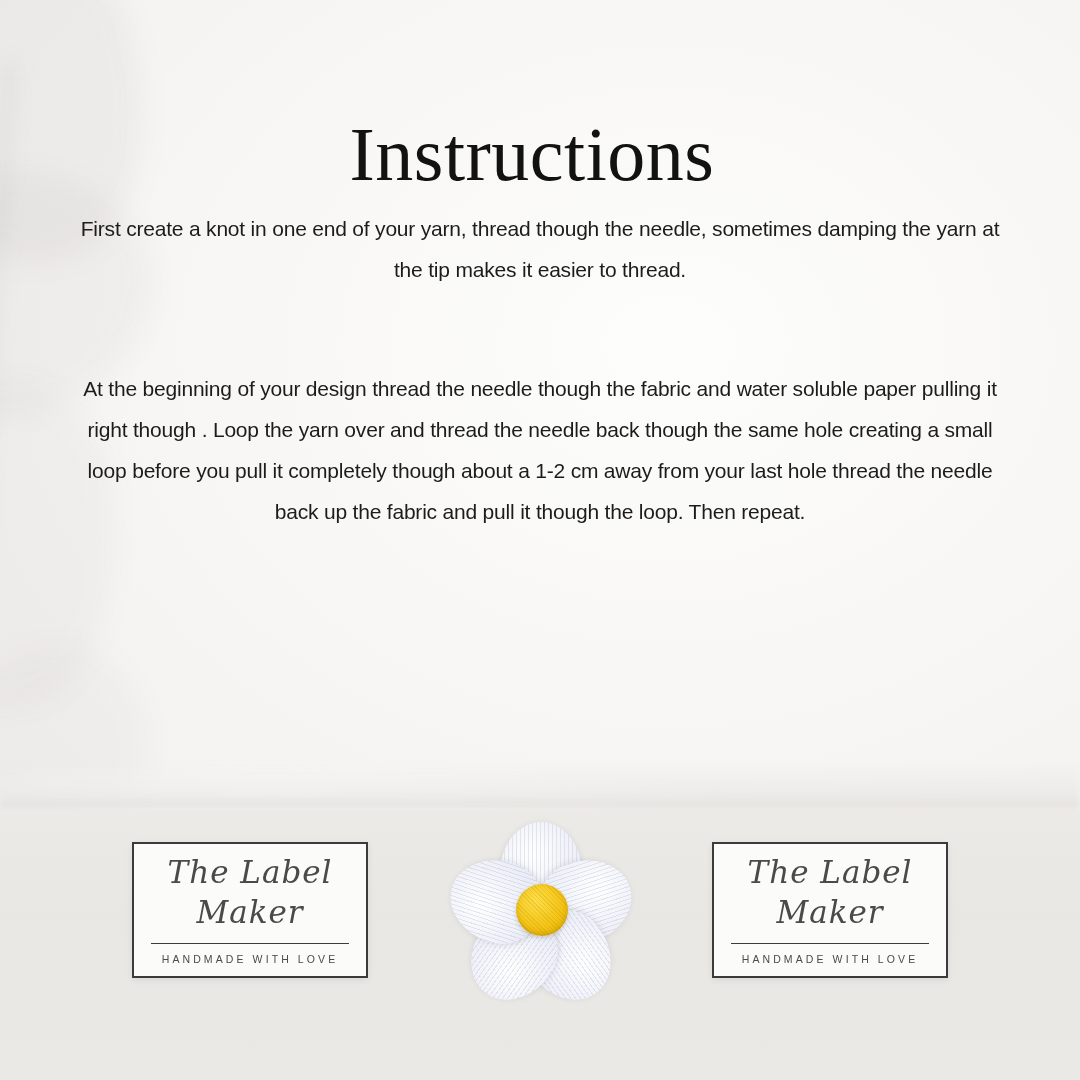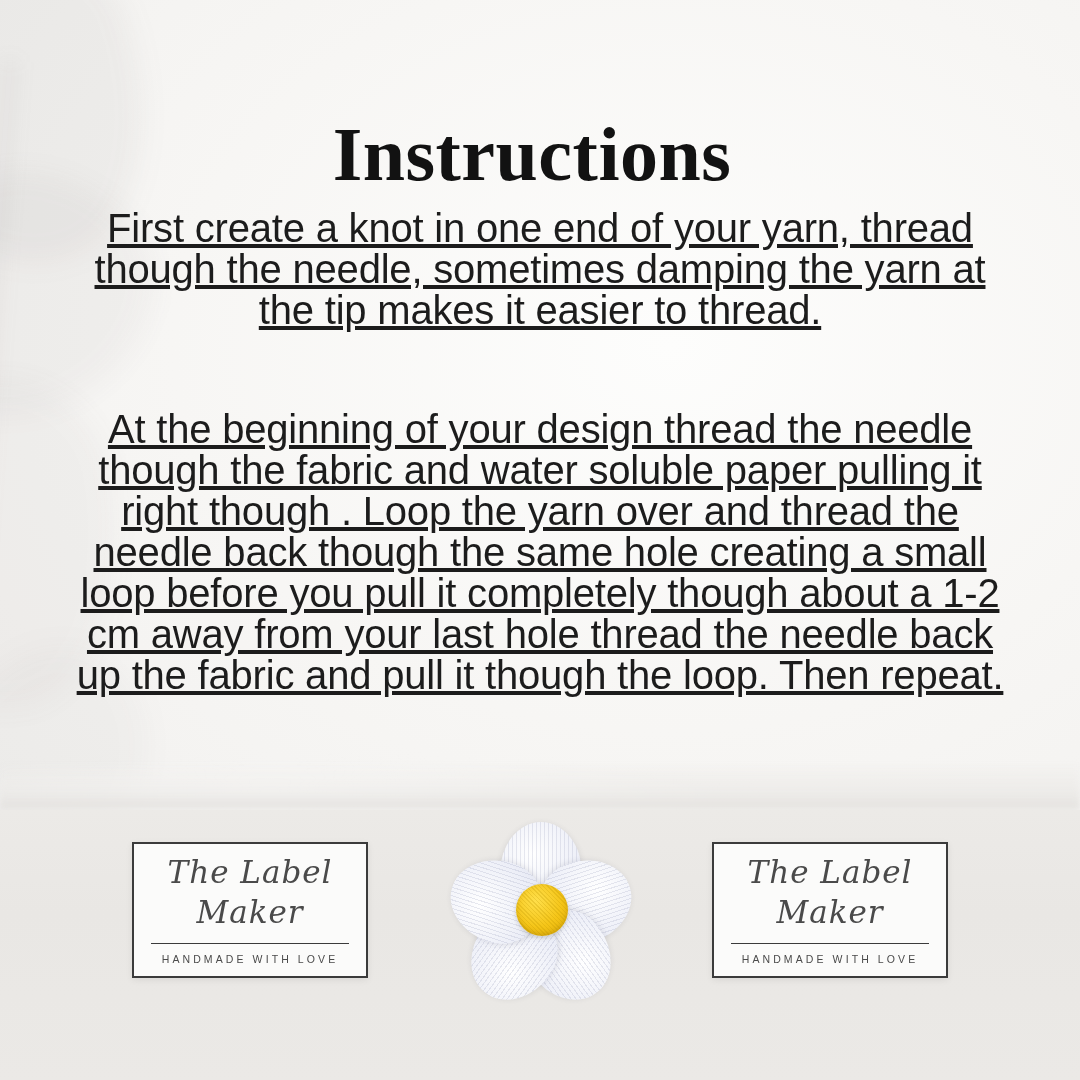--- a/index.html
+++ b/index.html
@@ -91,34 +91,33 @@
 
   .title {
     position: absolute;
     top: 60px;
     left: 0; right: 16px;
     text-align: center;
     font-family: "Liberation Serif", serif;
     font-size: 76px;
     letter-spacing: 0.5px;
     color: #121212;
-    font-weight: 700;
+    font-weight: 400;
   }
 
   .body-copy {
     position: absolute;
     top: 208px;
     left: 70px;
     width: 940px;
     text-align: center;
     color: #1c1c1c;
-    font-size: 40px;
+    font-size: 21px;
     line-height: 41px;
     letter-spacing: -0.2px;
-    text-decoration: underline;
   }
   .para { margin: 0; }
   .para + .para { margin-top: 78px; }
 
   
   .label {
     position: absolute;
     width: 236px;
     height: 136px;
     box-sizing: border-box;

